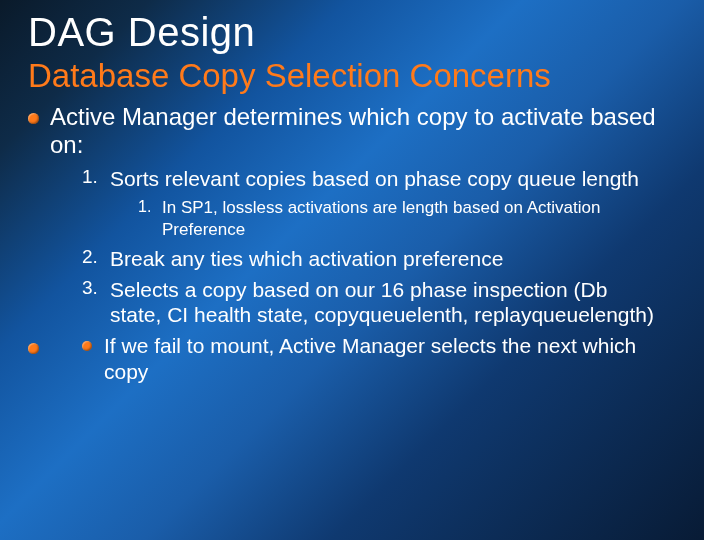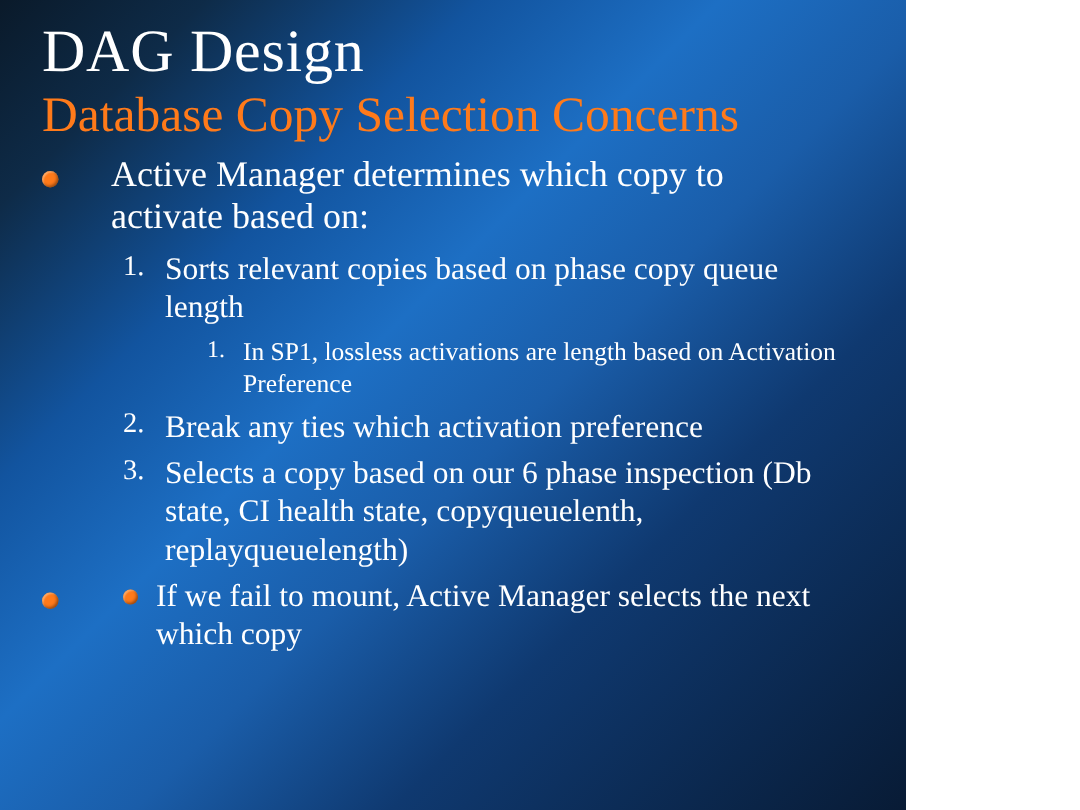--- a/index.html
+++ b/index.html
@@ -4,35 +4,34 @@
 <style>
   html, body {
     margin: 0;
     padding: 0;
     width: 720px;
     height: 540px;
     overflow: hidden;
     font-family: "Segoe UI", "Segoe UI Light", Arial, sans-serif;
   }
   .slide {
-    width: 604px;
+    width: 704px;
     height: 540px;
     background: linear-gradient(135deg,
       #0a1a2a 0%,
       #0e2b48 12%,
       #12549f 28%,
       #1d6fc4 42%,
       #1a5da9 55%,
       #0f3970 70%,
       #081b35 100%);
     position: relative;
     box-sizing: border-box;
     padding: 10px 44px 20px 28px;
     color: #fff;
-    font-family: Liberation Serif, serif;
   }
   .title {
     font-size: 40px;
     font-weight: 300;
     color: #ffffff;
     letter-spacing: 0.5px;
     margin: 0 0 2px 0;
   }
   .subtitle {
     font-size: 33px;
@@ -58,21 +57,20 @@
     height: 11px;
     background: #ff7a1a;
     border-radius: 50%;
     box-shadow: inset -1px -1px 2px rgba(0,0,0,0.4), inset 1px 1px 1px rgba(255,200,150,0.6);
   }
   .lvl1-text {
     font-size: 24px;
     font-weight: 400;
     line-height: 1.15;
     color: #ffffff;
-    margin-left: 24px;
   }
   ol.num1 {
     list-style: none;
     padding-left: 32px;
     margin: 8px 0 4px 0;
   }
   ol.num1 > li {
     position: relative;
     padding-left: 28px;
     margin-bottom: 6px;
@@ -152,21 +150,21 @@
               <span>In SP1, lossless activations are length based on Activation Preference</span>
             </li>
           </ol>
         </li>
         <li>
           <span class="num">2.</span>
           <span>Break any ties which activation preference</span>
         </li>
         <li>
           <span class="num">3.</span>
-          <span>Selects a copy based on our 6 phase inspection (Db state, CI health state, copyqueuelenth, replayqueuelength)</span>
+          <span>Selects a copy based on our 16 phase inspection (Db state, CI health state, copyqueuelenth, replayqueuelength)</span>
         </li>
       </ol>
     </li>
 
     <li>
       <span class="bullet-icon"></span>
       <ul class="sub">
         <li>
           <span class="bullet-icon2"></span>
           <span>If we fail to mount, Active Manager selects the next which copy</span>

